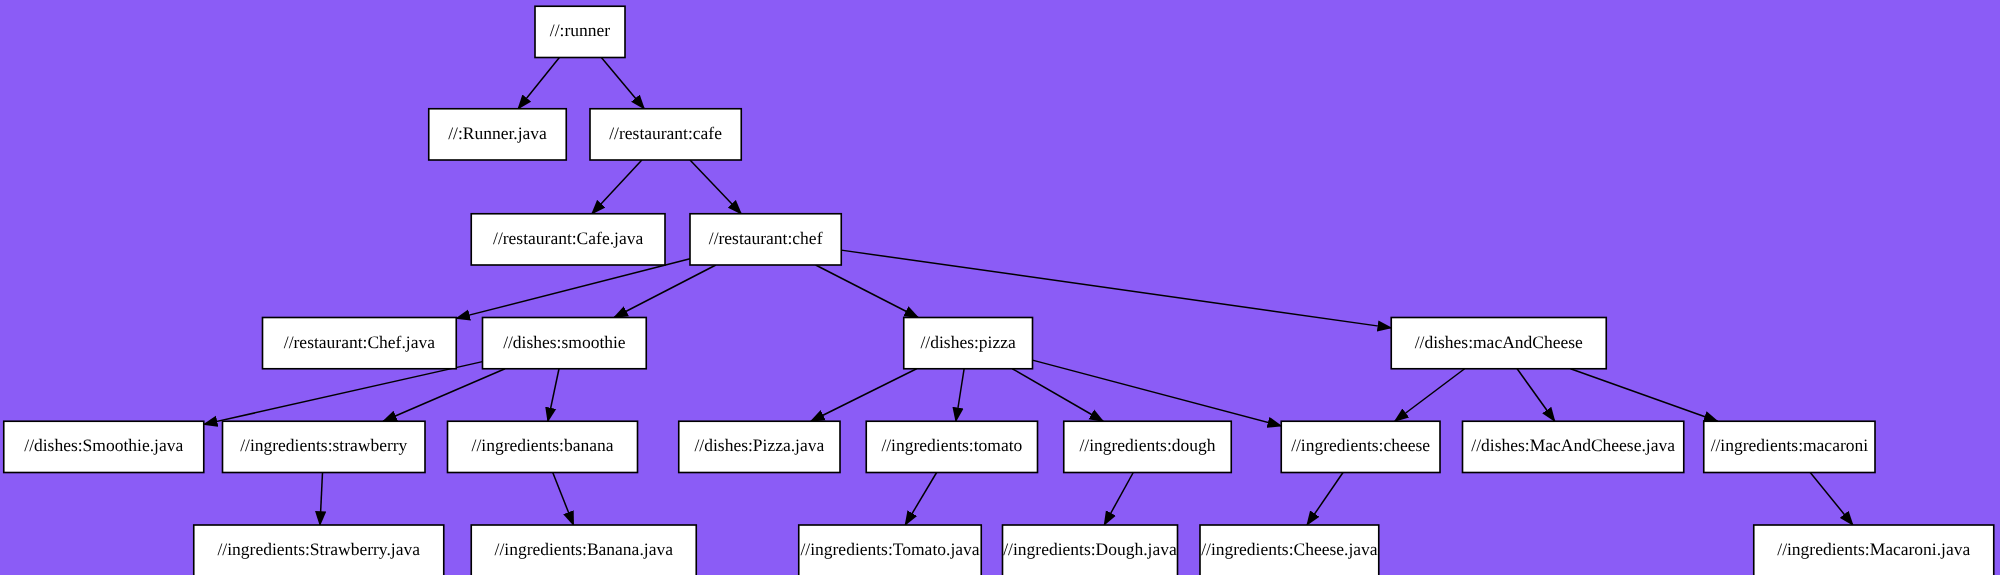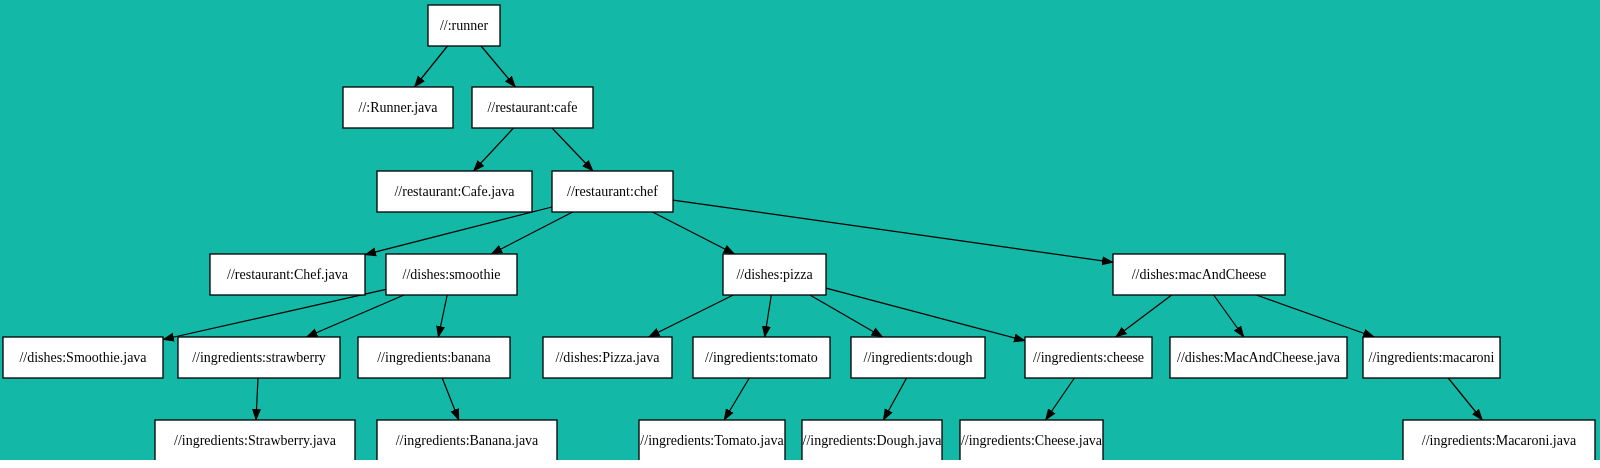--- a/index.html
+++ b/index.html
@@ -4,21 +4,21 @@
 <style>
   html, body {
     margin: 0;
     padding: 0;
     background: #ffffff;
   }
   .canvas {
     position: relative;
     width: 1600px;
     height: 460px;
-    background: #14b8a6;
+    background: #8b5cf6;
     overflow: hidden;
   }
   svg.graph {
     display: block;
     width: 1600px;
     height: 468px;
     font-family: "Liberation Serif", "DejaVu Serif", serif;
   }
   svg.graph text {
     font-size: 14px;

